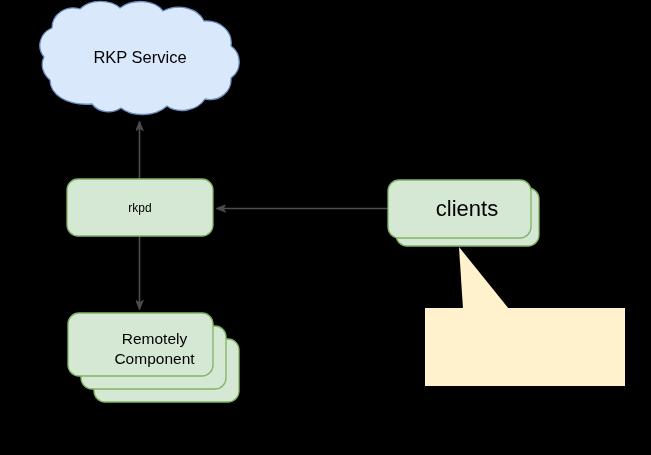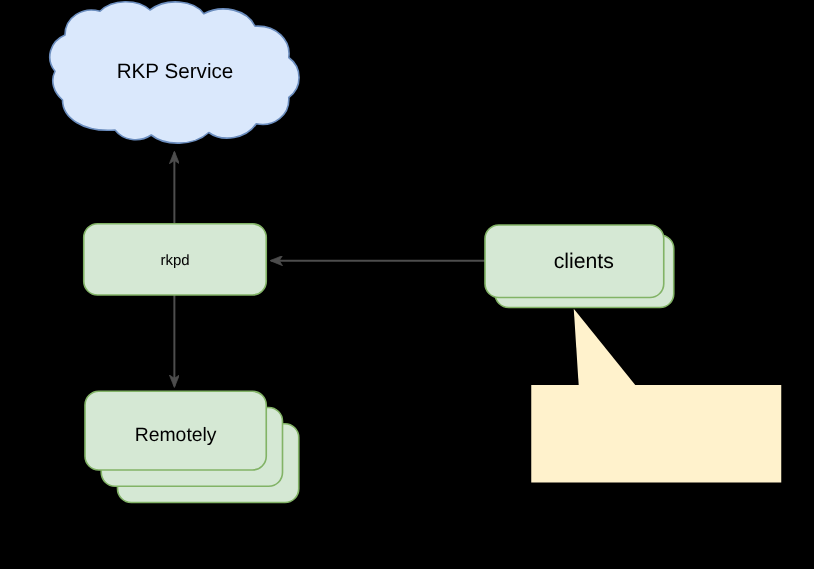--- a/index.html
+++ b/index.html
@@ -46,30 +46,31 @@
     top: 179px;
     width: 146px;
     height: 57px;
     font-size: 12px;
   }
   #clients-label {
     left: 388px;
     top: 180px;
     width: 158px;
     height: 58px;
-    font-size: 17px;
+    font-size: 22px;
   }
   #rpc-label {
     left: 68px;
     top: 313px;
     width: 145px;
     height: 72px;
     font-size: 15.5px;
     line-height: 1.30;
     flex-direction: column;
+    padding-left: 14px;
   }
   #rpc-label span {
     display: block;
   }
   #callout-label {
     left: 437px;
     top: 313px;
     width: 180px;
     height: 68px;
     font-size: 14.5px;
@@ -147,16 +148,17 @@
   </svg>
 
   <div class="node-label" id="cloud-label">RKP Service</div>
 
   <div class="node-label" id="rkpd-label">rkpd</div>
 
   <div class="node-label" id="clients-label">clients</div>
 
   <div class="node-label" id="rpc-label">
     <span>Remotely</span>
+    <span>Component</span>
   </div>
 
 
 </div>
 
 </body></html>

